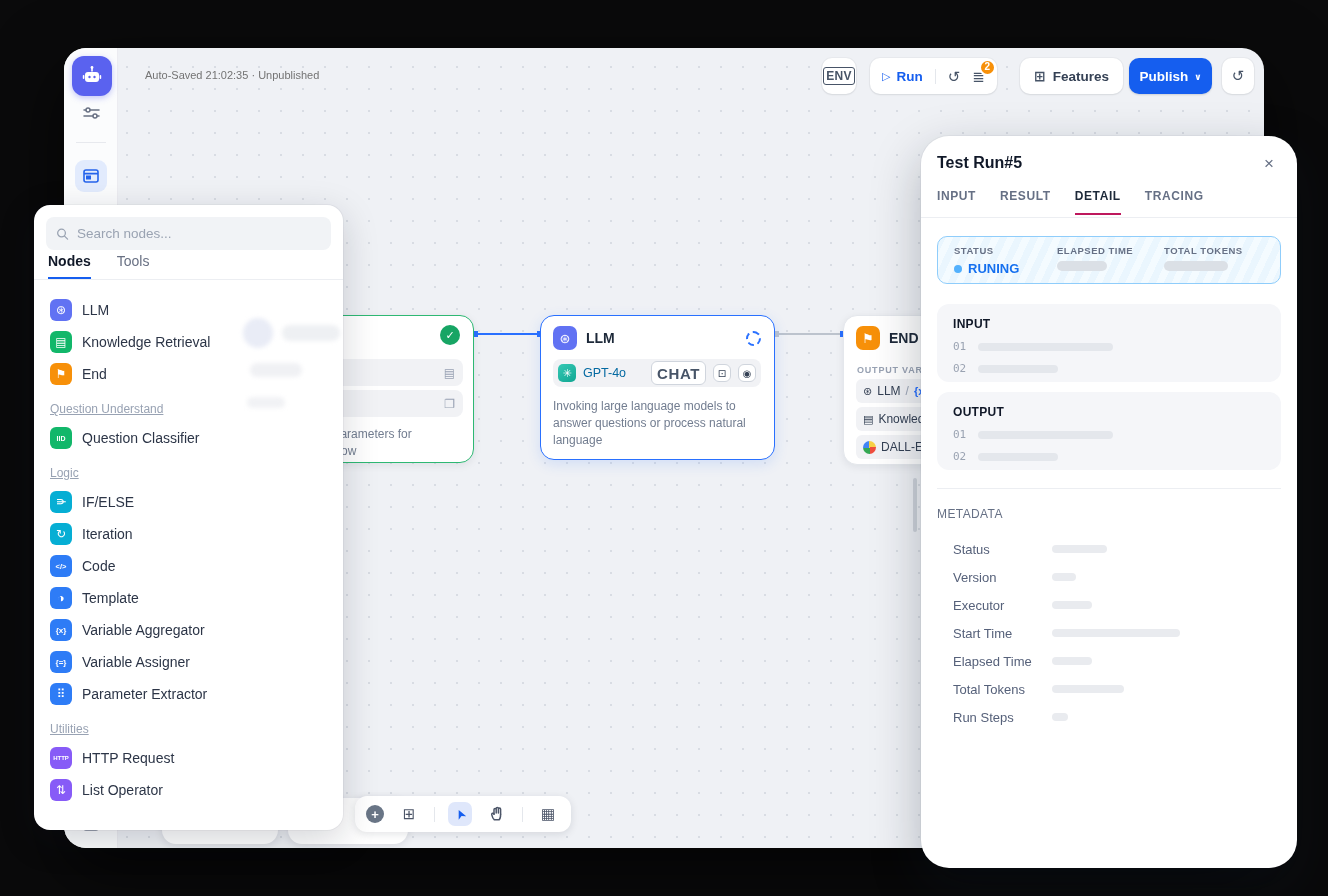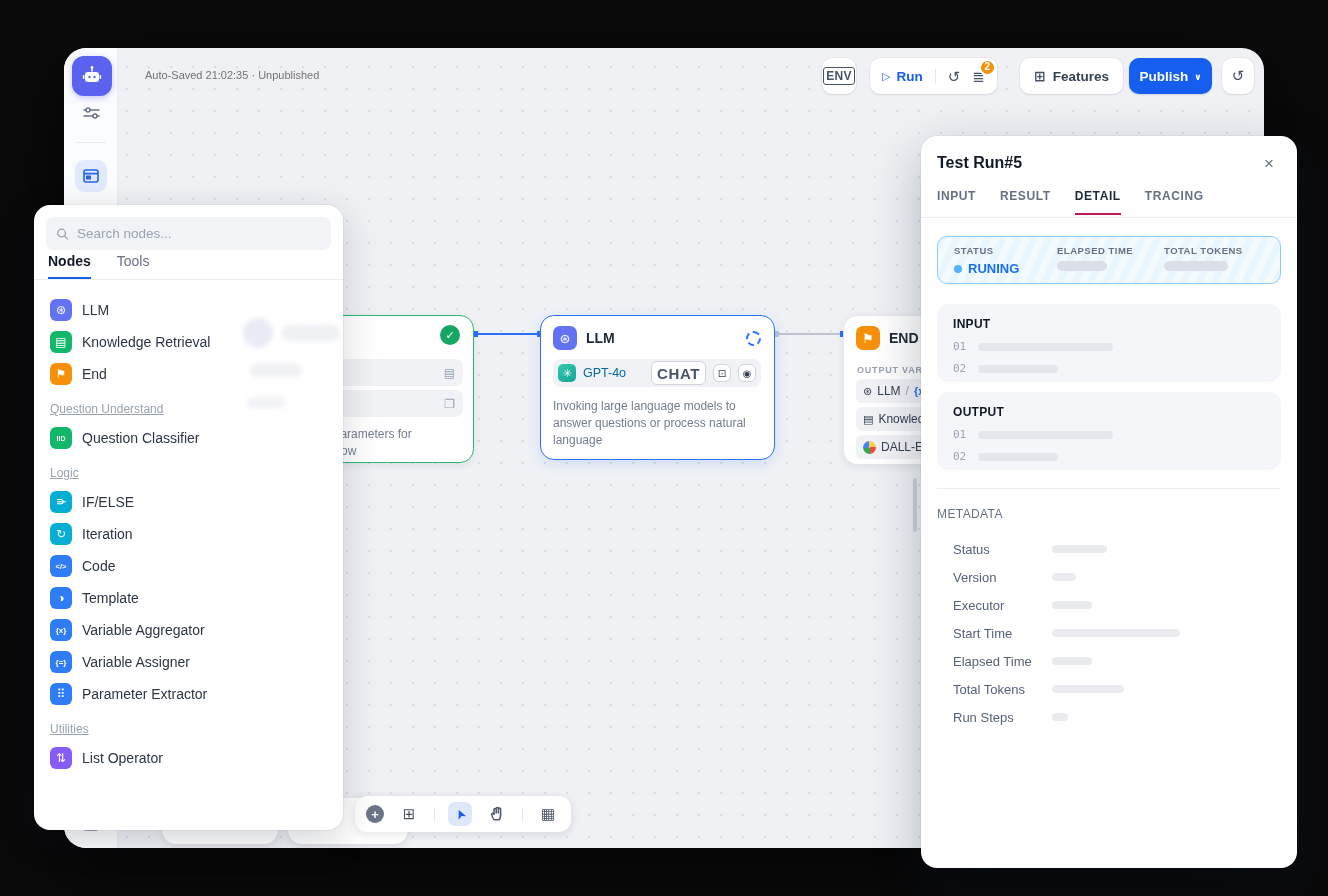--- a/index.html
+++ b/index.html
@@ -88,21 +88,21 @@
   .np-tab.active { color:#101828; font-weight:700; border-bottom:2px solid #155eef; }
   .np-divider { position:absolute; left:0; top:74px; width:100%; height:1px; background:#eceef2; }
   .np-list { position:absolute; left:0; top:75px; width:100%; padding:14px 12px 12px; }
   .np-sect { font-size:12px; color:#98a2b3; padding:12px 4px 6px;text-decoration:underline; }
   .np-item { height:32px; display:flex; align-items:center; gap:10px; padding:0 4px; border-radius:8px; cursor:pointer; }
   .np-ico { width:22px; height:22px; border-radius:6px; color:#fff; display:flex; align-items:center; justify-content:center; font-size:12px; flex:none; }
   .np-label { font-size:14px; color:#2c3547; }
   .ghost { position:absolute; border-radius:9px; filter:blur(2px); }
 
   
-  .run-panel { position:absolute; left:921px; top:136px; width:376px; height:732px; background:#fff; border-radius:16px; box-shadow:0 18px 50px rgba(16,24,40,.28),0 0 0 1px rgba(16,24,40,.04); z-index:40; }
+  .run-panel { position:absolute; left:921px; top:136px; width:376px; height:732px; background:#fff; border-radius:28px; box-shadow:0 18px 50px rgba(16,24,40,.28),0 0 0 1px rgba(16,24,40,.04); z-index:40; }
   .rp-title { position:absolute; left:16px; top:18px; font-size:16px; font-weight:700; color:#101828; }
   .rp-close { position:absolute; right:16px; top:16px; width:24px; height:24px; display:flex; align-items:center; justify-content:center; color:#667085; font-size:17px; cursor:pointer; }
   .rp-tabs { position:absolute; left:16px; top:53px; display:flex; gap:24px; }
   .rp-tab { font-size:12px; font-weight:600; letter-spacing:.6px; color:#667085; padding-bottom:10px; cursor:pointer; }
   .rp-tab.active { color:#1d2939; border-bottom:2px solid #be185d; }
   .rp-divider { position:absolute; left:0; top:81px; width:100%; height:1px; background:#eceef2; }
   .status-card { position:absolute; left:16px; top:100px; width:344px; height:48px; border-radius:10px; border:1px solid #8fcdfb; background:repeating-linear-gradient(115deg,#eaf6fe 0 7px,#f4fbff 7px 14px); display:flex; padding:8px 0 0 16px; }
   .sc-col { display:flex; flex-direction:column; gap:5px; }
   .sc-label { font-size:9.5px; font-weight:600; letter-spacing:.5px; color:#667085; }
   .sc-value { font-size:13px; font-weight:700; color:#1570ef; display:flex; align-items:center; gap:6px; }
@@ -341,20 +341,24 @@
         <div class="np-item">
           <span class="np-ico" style="background: rgb(46, 124, 246); font-size: 8px; font-weight: 700; letter-spacing: 0px;">{=}</span>
           <span class="np-label">Variable Assigner</span>
         </div>
         <div class="np-item">
           <span class="np-ico" style="background: rgb(46, 124, 246);">⠿</span>
           <span class="np-label">Parameter Extractor</span>
         </div>
         <div class="np-sect">Utilities</div>
         <div class="np-item">
+          <span class="np-ico" style="background: rgb(135, 91, 247); font-size: 6px; font-weight: 700; letter-spacing: 0px;">HTTP</span>
+          <span class="np-label">HTTP Request</span>
+        </div>
+        <div class="np-item">
           <span class="np-ico" style="background: rgb(135, 91, 247);">⇅</span>
           <span class="np-label">List Operator</span>
         </div>
       </div>
   </div>
 
   <div class="run-panel">
     <div class="rp-title">Test Run#5</div>
     <div class="rp-close">×</div>
     <div class="rp-tabs" id="rp-tabs">

